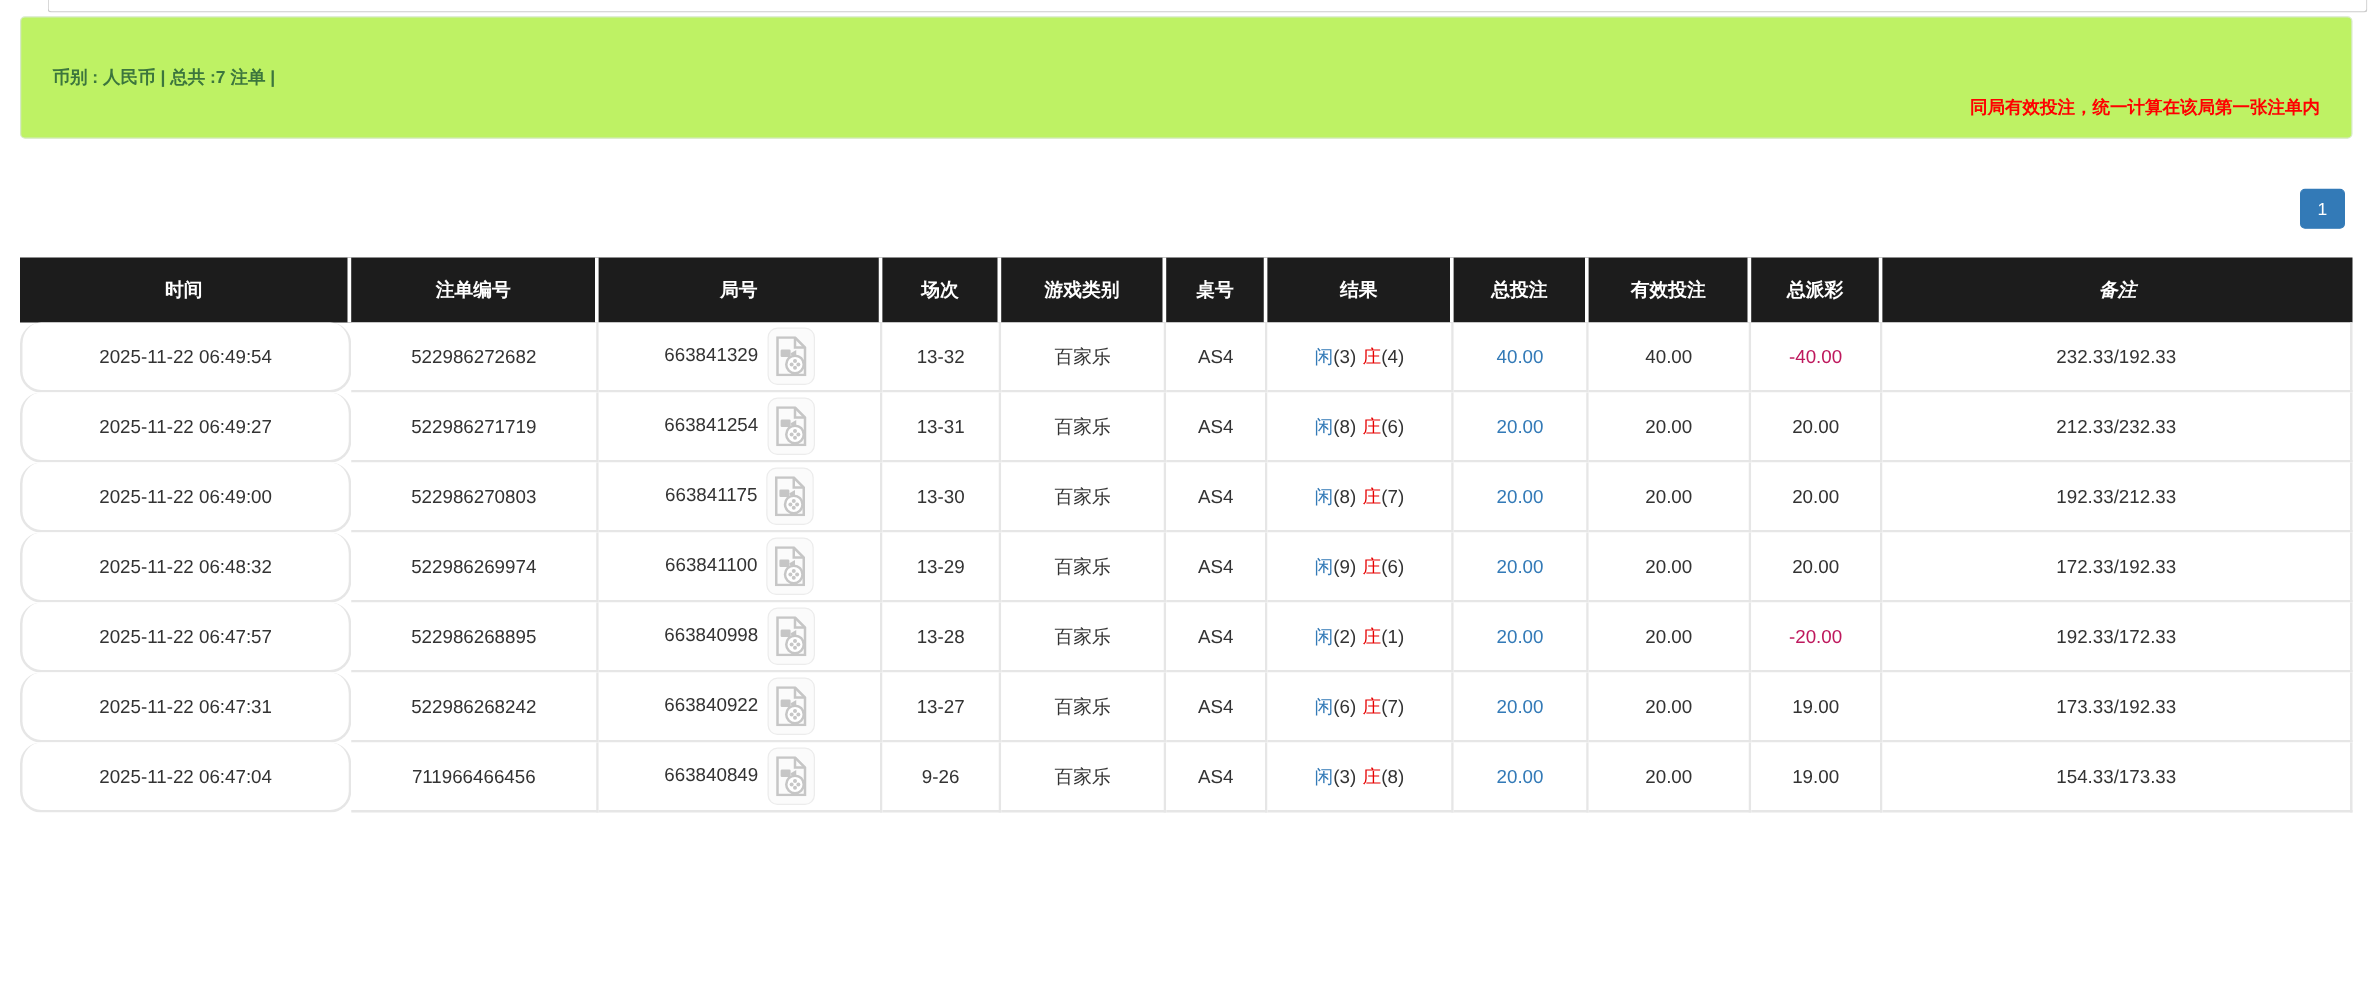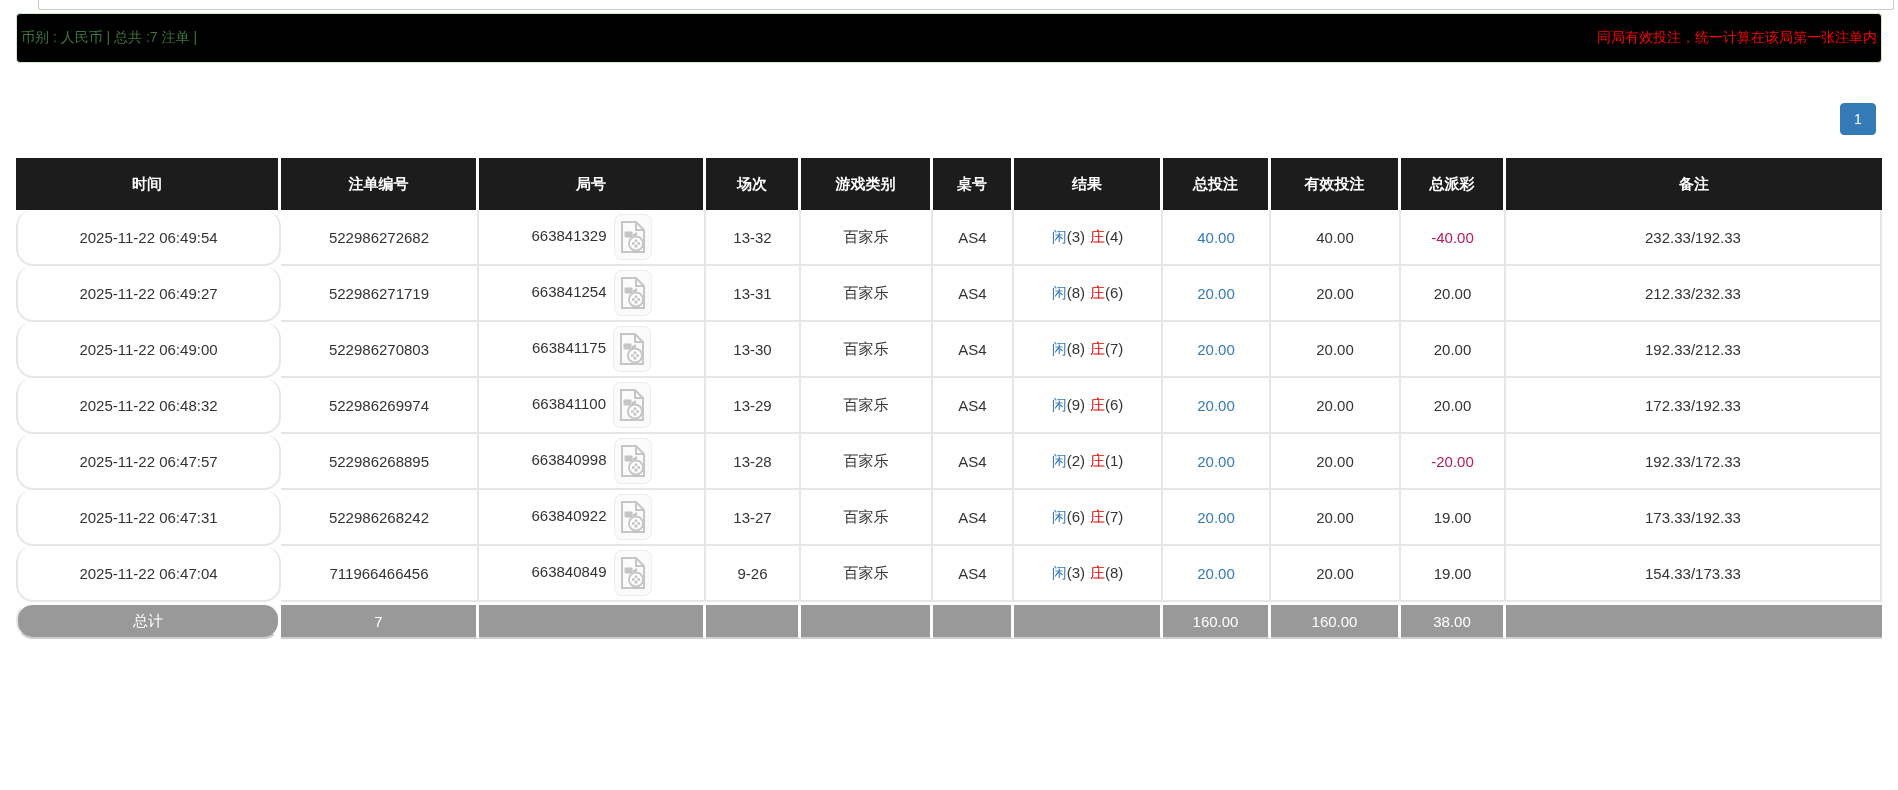--- a/index.html
+++ b/index.html
@@ -18,31 +18,32 @@
     border-left: 1px solid #ccc;
     border-right: 1px solid #ccc;
     border-bottom: 1px solid #ccc;
     border-radius: 0 0 3px 3px;
     background: #fff;
   }
 
   
   .alert {
     margin: 3px 16px 0 16px;
-    background: #000000;
+    background: #bef264;
     border: 1px solid #d6e9c6;
     border-radius: 4px;
-    padding: 15px 4px;
+    padding: 15px 25px;
     display: flex;
     justify-content: space-between;
     align-items: center;
     font-size: 14px;
+    font-weight: bold;
   }
   .alert .left-text  { color: #3c763d; }
-  .alert .right-text { color: #ff0000; }
+  .alert .right-text { color: #ff0000; margin-top: 48px; }
 
   
   .pagination-bar {
     margin: 40px 22px 0 0;
     text-align: right;
   }
   .page-btn {
     display: inline-block;
     min-width: 36px;
     padding: 7px 13px;
@@ -66,21 +67,21 @@
     text-align: center;
   }
   table.bets th {
     background: #1c1c1c;
     color: #fff;
     font-weight: bold;
     height: 52px;
     padding: 2px;
     border-right: 3px solid #fff;
   }
-  table.bets th:last-child { border-right: none; }
+  table.bets th:last-child { border-right: none; font-style: italic; }
 
   table.bets td {
     height: 52px;
     padding: 4px;
     background: #fff;
     border-right: 2px solid #e6e6e6;
     border-bottom: 2px solid #e6e6e6;
     color: #333;
     overflow: hidden;
     white-space: nowrap;
@@ -343,29 +344,16 @@
       <td>百家乐</td>
       <td>AS4</td>
       <td><span class="res-player">闲</span><span class="res-score">(3)</span><span class="res-banker">庄</span><span class="res-score">(8)</span></td>
       <td><span class="blue-link">20.00</span></td>
       <td>20.00</td>
       <td><span class="payout-value">19.00</span></td>
       <td>154.33/173.33</td>
     </tr>
 
 
-    <tr class="summary total">
-      <td>总计</td>
-      <td>7</td>
-      <td></td>
-      <td></td>
-      <td></td>
-      <td></td>
-      <td></td>
-      <td>160.00</td>
-      <td>160.00</td>
-      <td>38.00</td>
-      <td></td>
-    </tr>
 
   </tbody>
 </table>
 </div>
 
 </body></html>

